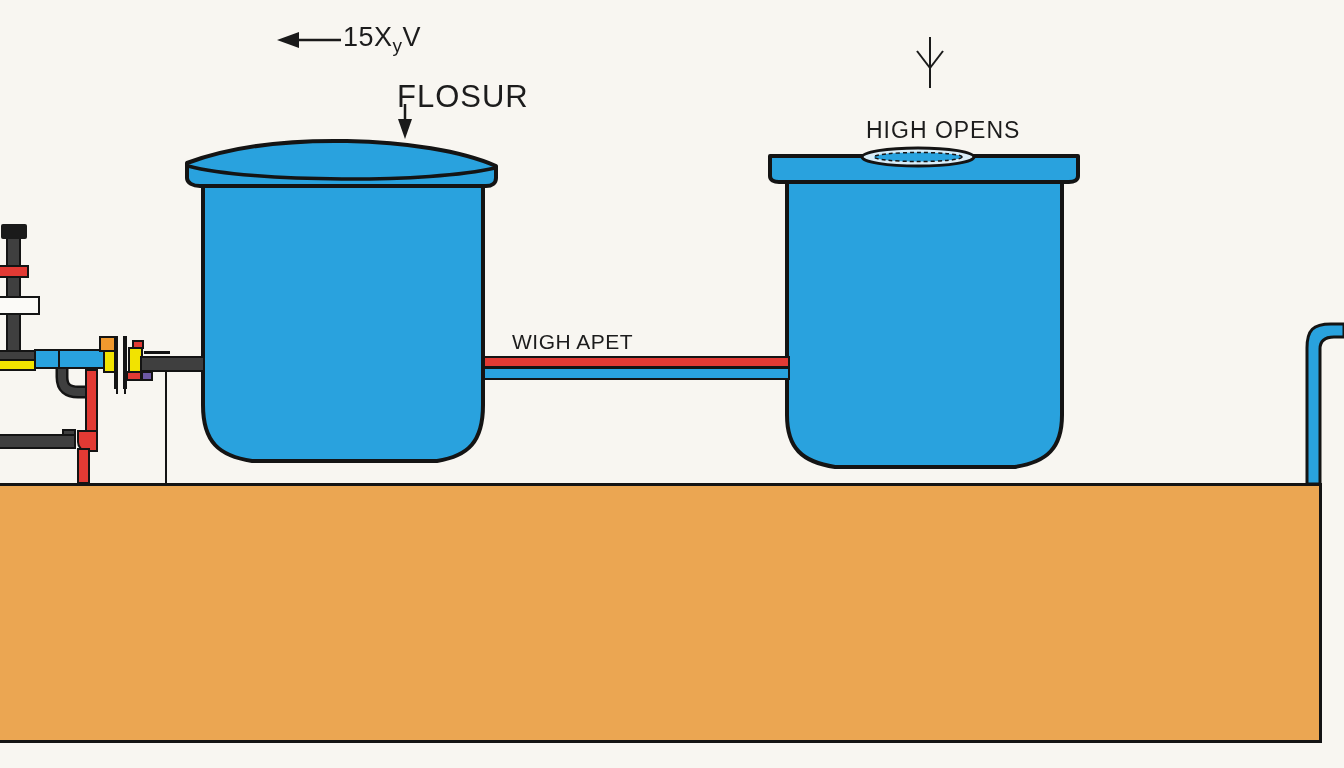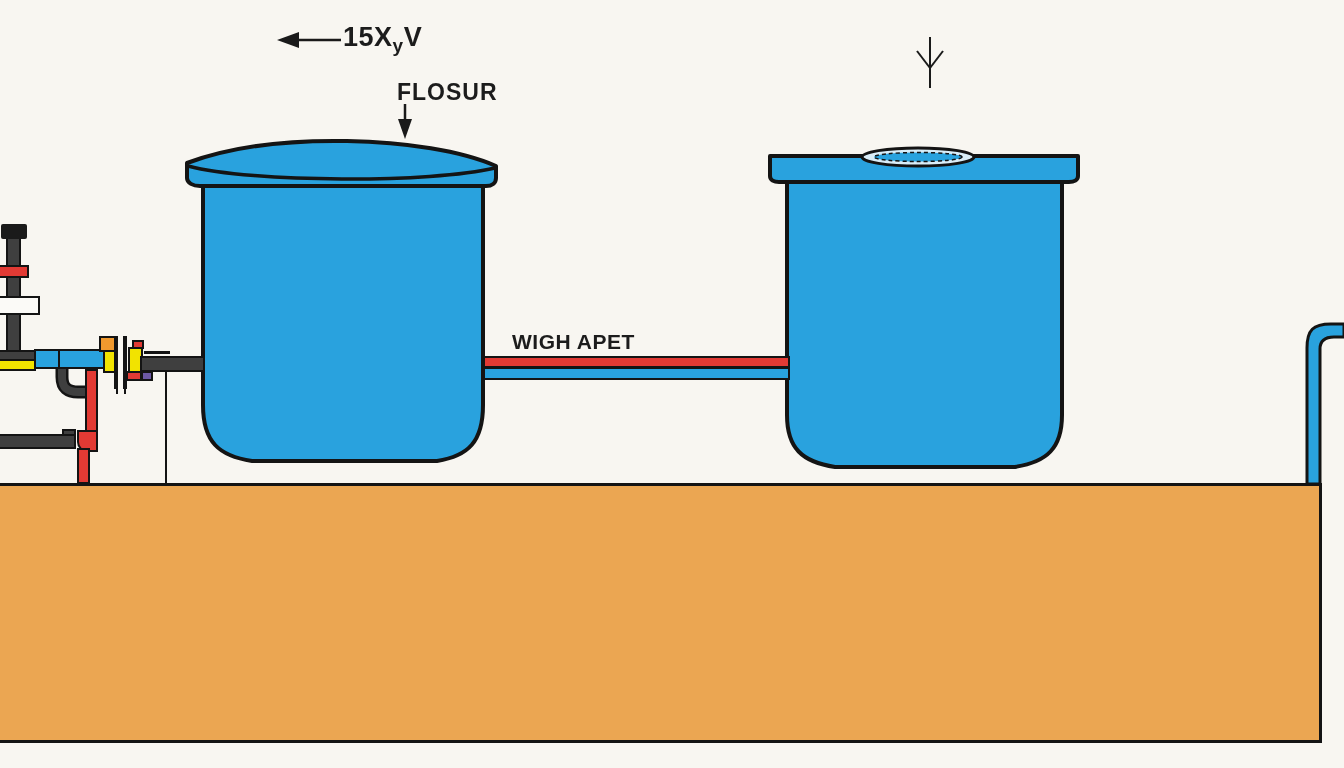--- a/index.html
+++ b/index.html
@@ -6,24 +6,24 @@
     --tank-blue:#29a2de; --ground-orange:#eba652; --pipe-red:#e23a34;
     --pipe-dark:#3f3f3f; --accent-yellow:#f2e300; --accent-orange:#f0992e;
     --accent-purple:#6d59a5; --outline:#141414; --bg:#f8f6f1; --ink:#1c1c1c;
   }
   html,body{margin:0;padding:0;background:var(--bg);}
   #canvas{
     position:relative;width:1344px;height:768px;background:var(--bg);
     overflow:hidden;font-family:"Liberation Sans",sans-serif;color:var(--ink);
   }
   .abs{position:absolute;box-sizing:border-box;}
-  .label{position:absolute;font-weight:700;letter-spacing:1px;white-space:nowrap;text-align:right;}
+  .label{position:absolute;font-weight:400;letter-spacing:1px;white-space:nowrap;text-align:right;}
   #label-15xyv{left:343px;top:22px;font-size:27px;letter-spacing:0.5px;}
   #label-15xyv .sub{font-size:19px;position:relative;top:6px;}
-  #label-flosur{left:397px;top:79px;font-size:23px;}
+  #label-flosur{left:397px;top:79px;font-size:31px;}
   #label-high-opens{left:866px;top:117px;font-size:23px;}
   #label-wigh-apet{left:512px;top:330px;font-size:21px;letter-spacing:0.5px;}
 
   svg{position:absolute;left:0;top:0;}
   .fill-blue{fill:var(--tank-blue);stroke:var(--outline);}
   .stroke-ink{stroke:var(--outline);fill:none;}
 
   
   #ground{left:0;top:483px;width:1322px;height:260px;background:var(--ground-orange);
     border:3px solid var(--outline);border-left:none;}
@@ -111,15 +111,16 @@
   <div class="abs red" style="left:85px;top:369px;width:13px;height:68px;"></div>
   <div class="abs red" style="left:77px;top:430px;width:21px;height:22px;border-bottom-left-radius:10px;"></div>
   <div class="abs red" style="left:77px;top:448px;width:13px;height:36px;"></div>
   <div class="abs dark" style="left:62px;top:429px;width:14px;height:7px;"></div>
   <div class="abs dark" style="left:0;top:434px;width:76px;height:15px;border-left:none;"></div>
 
   <div class="label" id="label-15xyv">
     <span>15X</span><span class="sub">y</span><span>V</span>
   </div>
   <div class="label" id="label-flosur">FLOSUR</div>
+  <div class="label" id="label-high-opens">HIGH OPENS</div>
   <div class="label" id="label-wigh-apet">WIGH APET</div>
 
 </div>
 
 </body></html>

